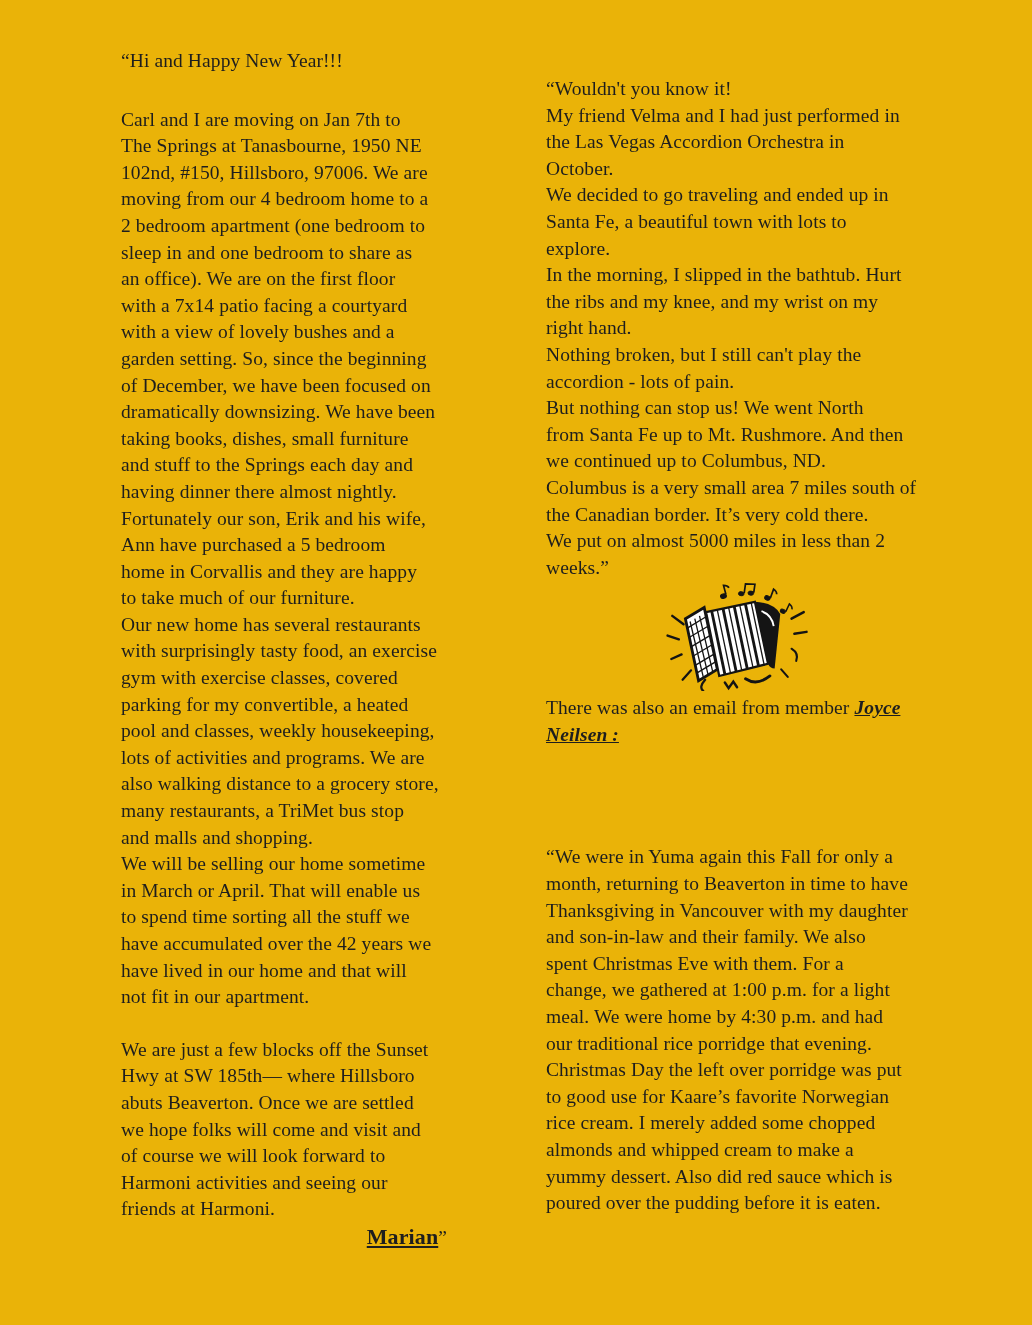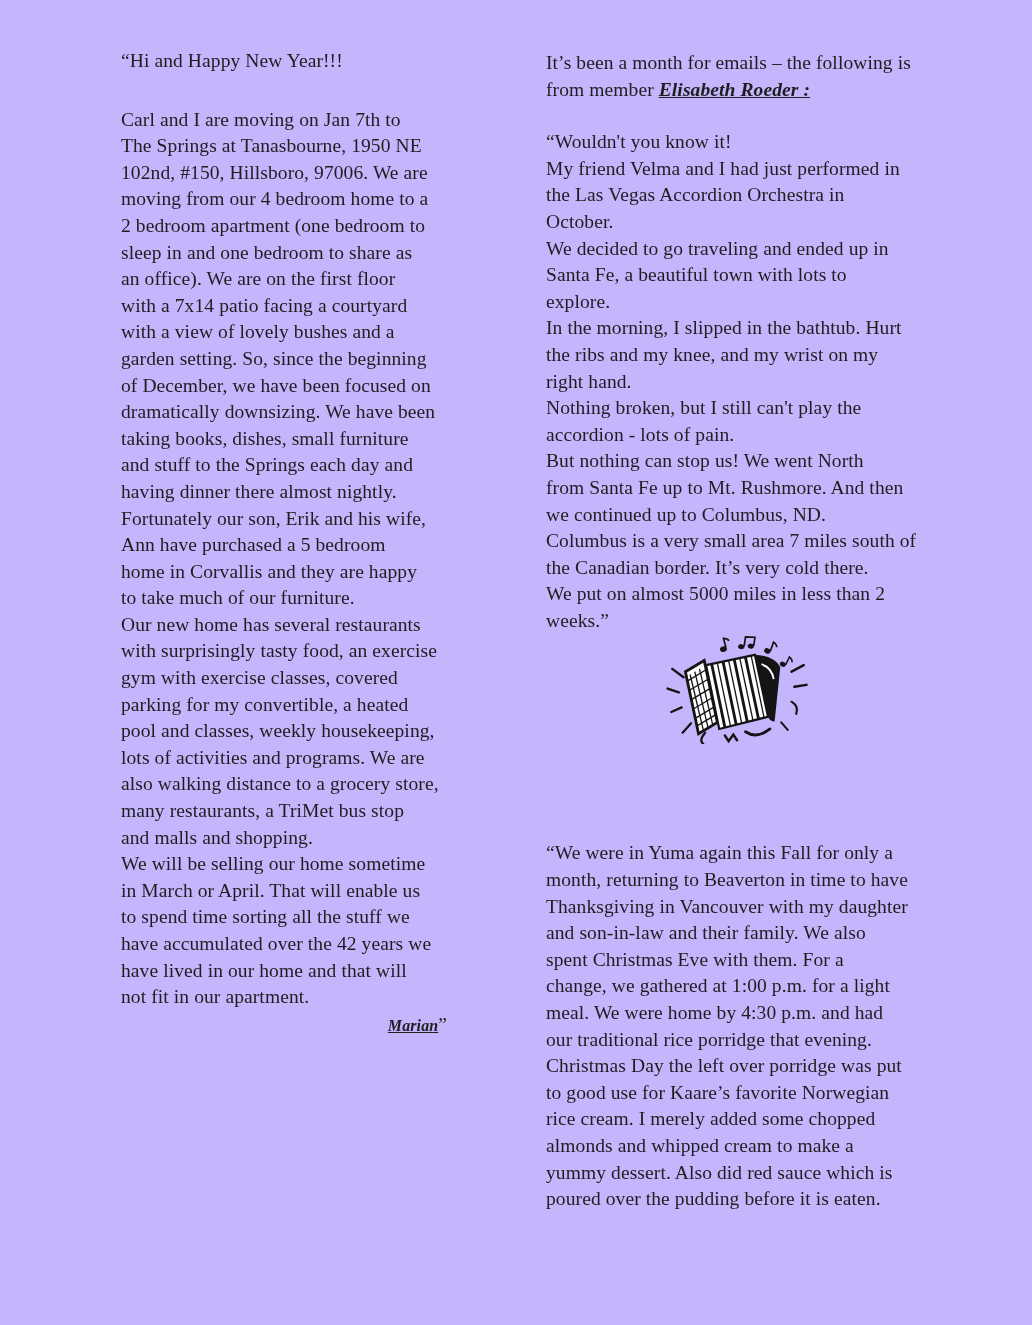--- a/index.html
+++ b/index.html
@@ -12,21 +12,21 @@
     height: 1325px;
     font-family: "Liberation Serif", serif;
     color: #1e1e1e;
     position: relative;
     overflow: hidden;
   }
   .page {
     position: relative;
     width: 1032px;
     height: 1325px;
-    background: #c4b5fd;
+    background: #eab308;
   }
   .col {
     position: absolute;
     font-size: 19.5px;
     line-height: 26.6px;
     letter-spacing: 0.1px;
   }
   .col-left  { left: 121px; top: 48px;  width: 412px; }
   .col-right { left: 546px; top: 50px;  width: 452px; }
   p { margin: 0; white-space: pre-line; }
@@ -39,23 +39,22 @@
     text-decoration: underline;
     white-space: pre-line;
   }
   .signature-line {
     text-align: right;
     padding-right: 86px;
     margin-top: 1px;
   }
   .sig {
     font-weight: bold;
-    font-style: italic;
     text-decoration: underline;
-    font-size: 16px;
+    font-size: 22px;
   }
   .sig-quote { font-size: 19.5px; }
   .clipart {
     width: 160px;
     height: 108px;
     margin: 2px 0 4px 112px;
   }
   .clipart svg { display: block; }
 </style>
 </head>
@@ -94,27 +93,32 @@
 also walking distance to a grocery store,
 many restaurants, a TriMet bus stop
 and malls and shopping.
 We will be selling our home sometime
 in March or April. That will enable us
 to spend time sorting all the stuff we
 have accumulated over the 42 years we
 have lived in our home and that will
 not fit in our apartment.</p>
 
+    <p class="gap-1">We are just a few blocks off the Sunset
+Hwy at SW 185th— where Hillsboro
+abuts Beaverton.  Once we are settled
+we hope folks will come and visit and
+of course we will look forward to
+Harmoni activities and seeing our
+friends at Harmoni.</p>
 
     <p class="signature-line"><span class="sig">Marian</span><span class="sig-quote">”</span></p>
   </div>
 
   <div class="col col-right">
-    <p><span>It’s been a month for emails – the following is
-from member </span><span class="name-em">Elisabeth Roeder :</span></p>
 
     <p class="gap-1">“Wouldn't you know it!
 My friend Velma and I had just performed in
 the Las Vegas Accordion Orchestra in
 October.
 We decided to go traveling and ended up in
 Santa Fe, a beautiful town with lots to
 explore.
 In the morning, I slipped in the bathtub. Hurt
 the ribs and my knee, and my wrist on my
@@ -184,20 +188,22 @@
           <path d="M94,21 L108,88" stroke="#141414" stroke-width="1.4"></path>
         </g>
 
         <g>
           <path d="M98,20 Q118,21 125,33 L119,91 Q114,91 112,86 Z" fill="#141414"></path>
           <path d="M105,30 Q116,34 118,46" stroke="#ffffff" stroke-width="2" fill="none"></path>
         </g>
       </svg>
     </div>
 
+    <p><span>There was also an email from member </span><span class="name-em">Joyce
+Neilsen :</span></p>
 
     <p class="gap-2">“We were in Yuma again this Fall for only a
 month, returning to Beaverton in time to have
 Thanksgiving in Vancouver with my daughter
 and son-in-law and their family.  We also
 spent Christmas Eve with them.  For a
 change, we gathered at 1:00 p.m. for a light
 meal.  We were home by 4:30 p.m. and had
 our traditional rice porridge that evening.
 Christmas Day the left over porridge was put

